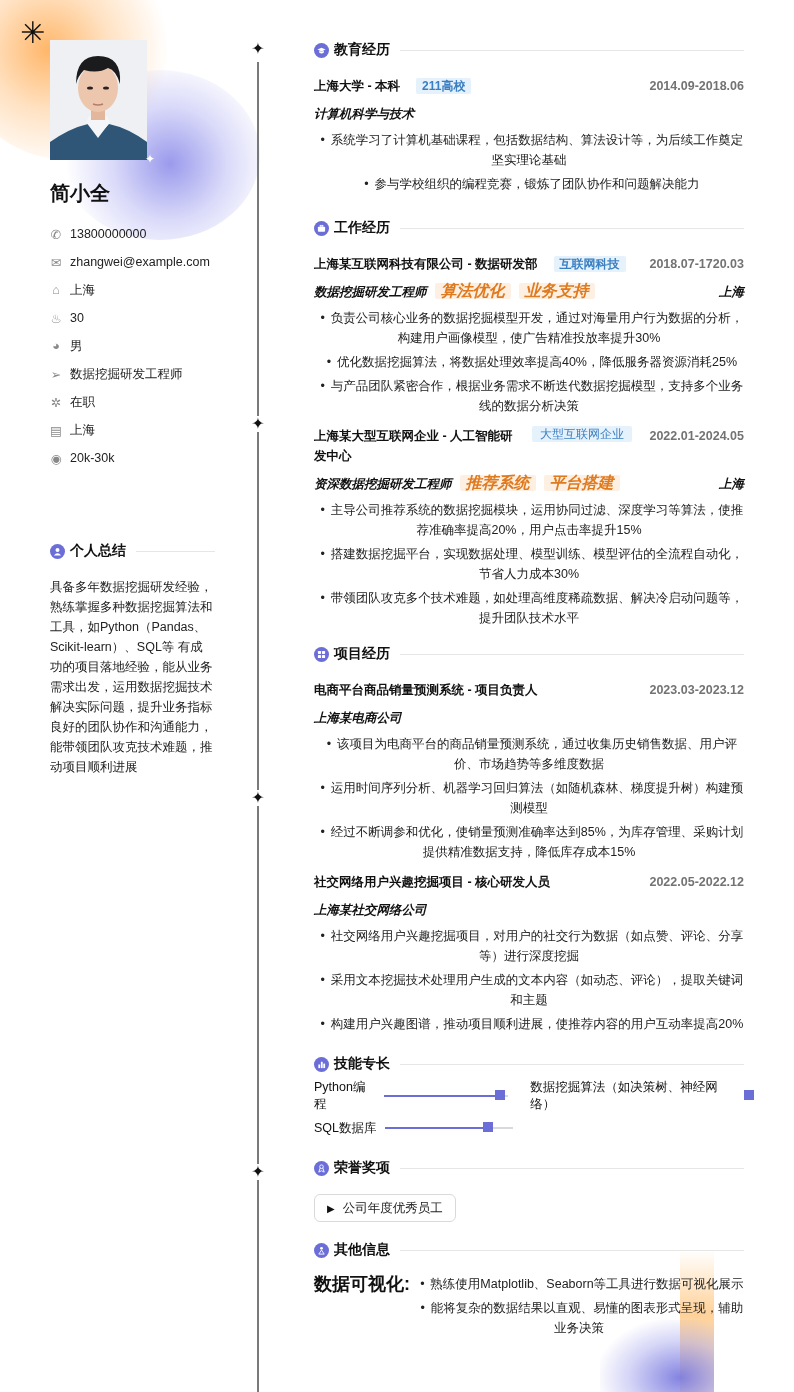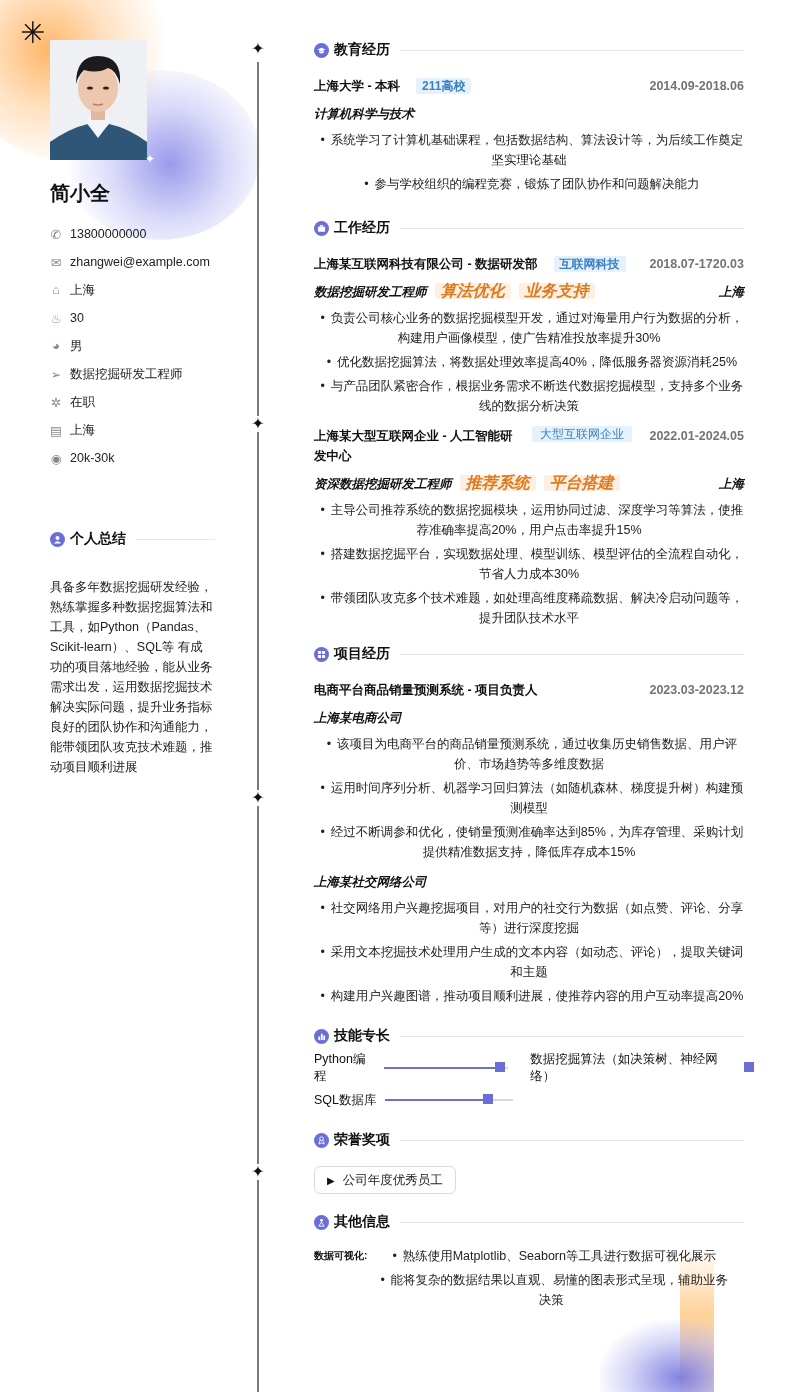--- a/index.html
+++ b/index.html
@@ -20,21 +20,21 @@
   .photo { position: absolute; left: 50px; top: 40px; width: 97px; height: 120px; overflow: hidden; background: #eef0f2; }
   .photo svg { display: block; }
   .sparkle { position: absolute; left: 145px; top: 152px; color: #fff; font-size: 12px; }
 
   .name { position: absolute; left: 50px; top: 180px; font-size: 20px; font-weight: bold; color: #111; }
 
   .info-list { position: absolute; left: 50px; top: 220px; list-style: none; }
   .info-item { height: 28px; display: flex; align-items: center; font-size: 12.5px; color: #222; }
   .info-item .ico { width: 12px; height: 12px; margin-right: 8px; color: #888; display: inline-flex; align-items: center; justify-content: center; }
 
-  .summary-head { position: absolute; left: 50px; top: 530px; width: 165px; display: flex; align-items: center; }
+  .summary-head { position: absolute; left: 50px; top: 542px; width: 165px; display: flex; align-items: center; }
   .sec-icon { width: 15px; height: 15px; border-radius: 50%; background: #6b6ed6; display: inline-flex; align-items: center; justify-content: center; margin-right: 5px; flex-shrink: 0; }
   .sec-title { font-size: 14px; font-weight: bold; color: #111; white-space: nowrap; }
   .sec-line { flex: 1; height: 1px; background: #e6e6e6; margin-left: 10px; }
   .summary-text { position: absolute; left: 50px; top: 577px; width: 163px; font-size: 12.5px; line-height: 20px; color: #222; }
 
   .timeline-line { position: absolute; left: 257px; top: 62px; width: 2px; height: 1330px; background: #7a7a7a; }
   .tl-star { position: absolute; left: 250px; width: 16px; height: 16px; font-size: 16px; line-height: 16px; text-align: center; color: #111; background: #fff; }
 
   .main { position: absolute; left: 314px; top: 38px; width: 430px; }
   .section-head { display: flex; align-items: center; height: 24px; }
@@ -51,21 +51,21 @@
   .skill-row { display: flex; align-items: center; height: 32px; }
   .skill-name { font-size: 12.5px; color: #111; }
   .skill-bar { position: relative; height: 2px; background: #d8d8de; margin-left: 8px; }
   .skill-fill { position: absolute; left: 0; top: 0; height: 2px; background: #6b6ed6; }
   .skill-knob { position: absolute; top: -5px; width: 10px; height: 10px; background: #6b6ed6; }
 
   .award-btn { display: inline-flex; align-items: center; height: 28px; padding: 0 12px; border: 1px solid #d9d9d9; border-radius: 6px; font-size: 12.5px; color: #222; background: #fff; }
   .award-btn .tri { font-size: 10px; margin-right: 8px; color: #111; }
 
   .other-row { display: flex; }
-  .other-label { font-size: 10px; font-weight: bold; color: #111; line-height: 20px; white-space: nowrap; }
+  .other-label { font-size: 18px; font-weight: bold; color: #111; line-height: 20px; white-space: nowrap; }
 </style>
 </head>
 <body>
 
 <div class="glow-orange"></div>
 <div class="glow-purple"></div>
 <div class="glow-br-orange"></div>
 <div class="glow-br-purple"></div>
 
 <div class="asterisk">✳</div>
@@ -234,20 +234,24 @@
     </div>
     <div class="sub" style="margin-top:8px">上海某电商公司</div>
     <ul class="bullets">
       <li>该项目为电商平台的商品销量预测系统，通过收集历史销售数据、用户评价、市场趋势等多维度数据</li>
       <li>运用时间序列分析、机器学习回归算法（如随机森林、梯度提升树）构建预测模型</li>
       <li>经过不断调参和优化，使销量预测准确率达到85%，为库存管理、采购计划提供精准数据支持，降低库存成本15%</li>
     </ul>
   </div>
 
   <div style="margin-top:10px">
+    <div class="row-between">
+      <div class="ent-title">社交网络用户兴趣挖掘项目 - 核心研发人员</div>
+      <div class="ent-date">2022.05-2022.12</div>
+    </div>
     <div class="sub" style="margin-top:8px">上海某社交网络公司</div>
     <ul class="bullets">
       <li>社交网络用户兴趣挖掘项目，对用户的社交行为数据（如点赞、评论、分享等）进行深度挖掘</li>
       <li>采用文本挖掘技术处理用户生成的文本内容（如动态、评论），提取关键词和主题</li>
       <li>构建用户兴趣图谱，推动项目顺利进展，使推荐内容的用户互动率提高20%</li>
     </ul>
   </div>
 
   <div class="section-head" style="margin-top:18px">
     <span class="sec-icon">

